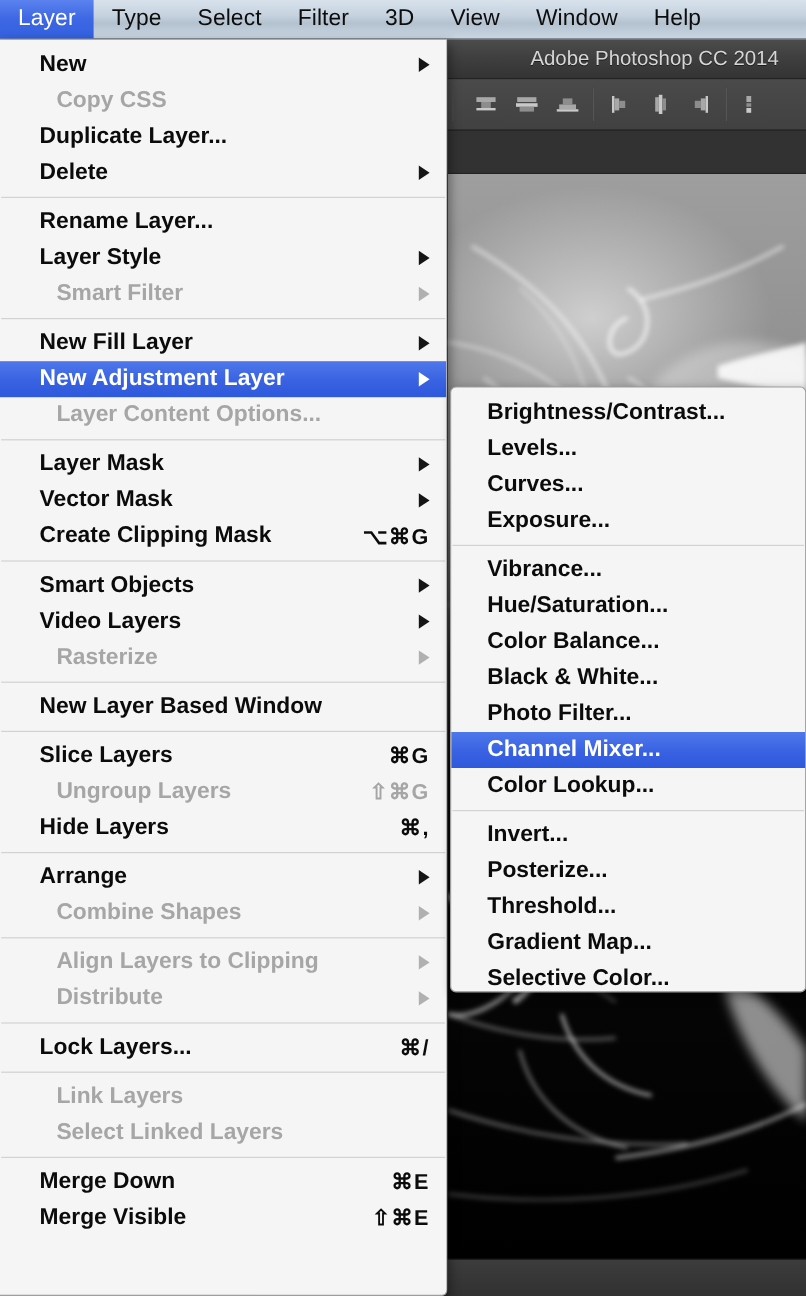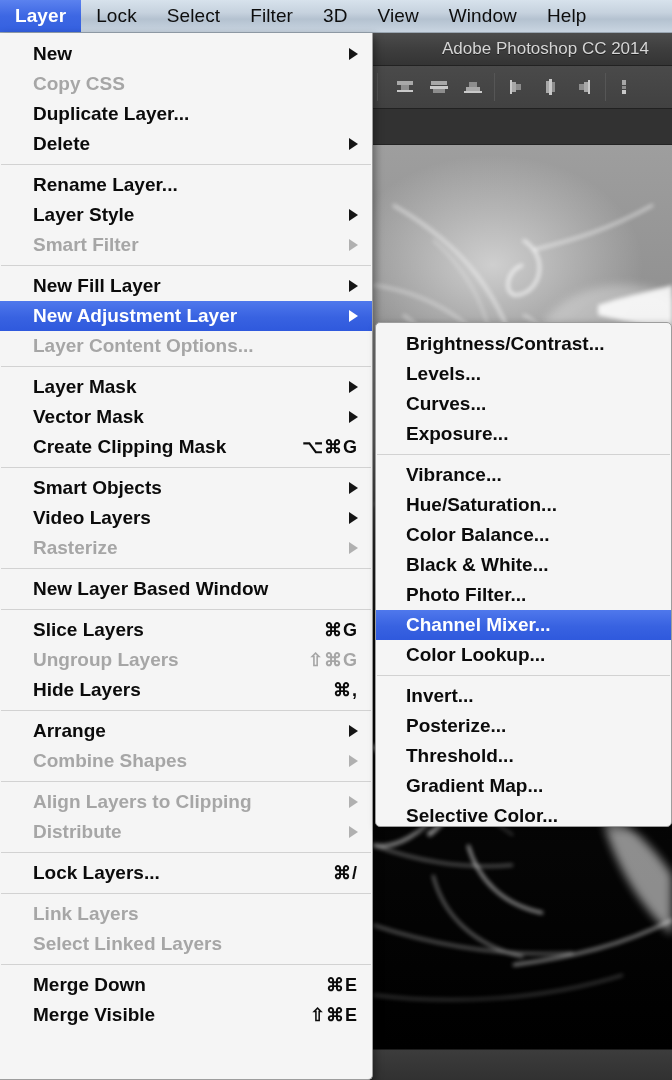--- a/index.html
+++ b/index.html
@@ -113,21 +113,21 @@
     display: flex;
     align-items: center;
     padding: 0 15px;
     color: #0d0d0d;
     white-space: nowrap;
     letter-spacing: .1px;
   }
   .menubar-item.active {
     background: linear-gradient(to bottom, #5b82ef 0%, #3d67e3 50%, #3460e0 100%);
     color: #ffffff;
-    font-weight: bold;
+    font-weight: normal;
   }
 
   
   .menu {
     position: absolute;
     background: #f5f5f5;
     border: 1px solid #9d9d9d;
     border-top: none;
     box-shadow: 2px 3px 9px rgba(0,0,0,.40);
     font-size: 19px;
@@ -169,21 +169,21 @@
     font-size: 18px;
   }
   .menu-row .arrow {
     flex: 0 0 auto;
     width: 0; height: 0;
     border-left: 9px solid #151515;
     border-top: 6px solid transparent;
     border-bottom: 6px solid transparent;
     margin-left: 14px;
   }
-  .menu-row.disabled { color: #a6a6a6; }
+  .menu-row.disabled { color: #a6a6a6; margin-left: 14px; }
   .menu-row.disabled .arrow { border-left-color: #b0b0b0; }
   .menu-row.selected {
     background: linear-gradient(to bottom, #4f78ec 0%, #3862e1 55%, #2f59dd 100%);
     color: #ffffff;
     justify-content: center;
   }
   .menu-row.selected .arrow { border-left-color: #ffffff; }
 
   .menu-sep {
     height: 1px;
@@ -335,21 +335,21 @@
     </div>
 
     <div class="ps-statusbar"></div>
   </div>
 
   <div class="menubar" id="menubar">
       <div class="menubar-item active">
         <span>Layer</span>
       </div>
       <div class="menubar-item">
-        <span>Lock</span>
+        <span>Type</span>
       </div>
       <div class="menubar-item">
         <span>Select</span>
       </div>
       <div class="menubar-item">
         <span>Filter</span>
       </div>
       <div class="menubar-item">
         <span>3D</span>
       </div>

